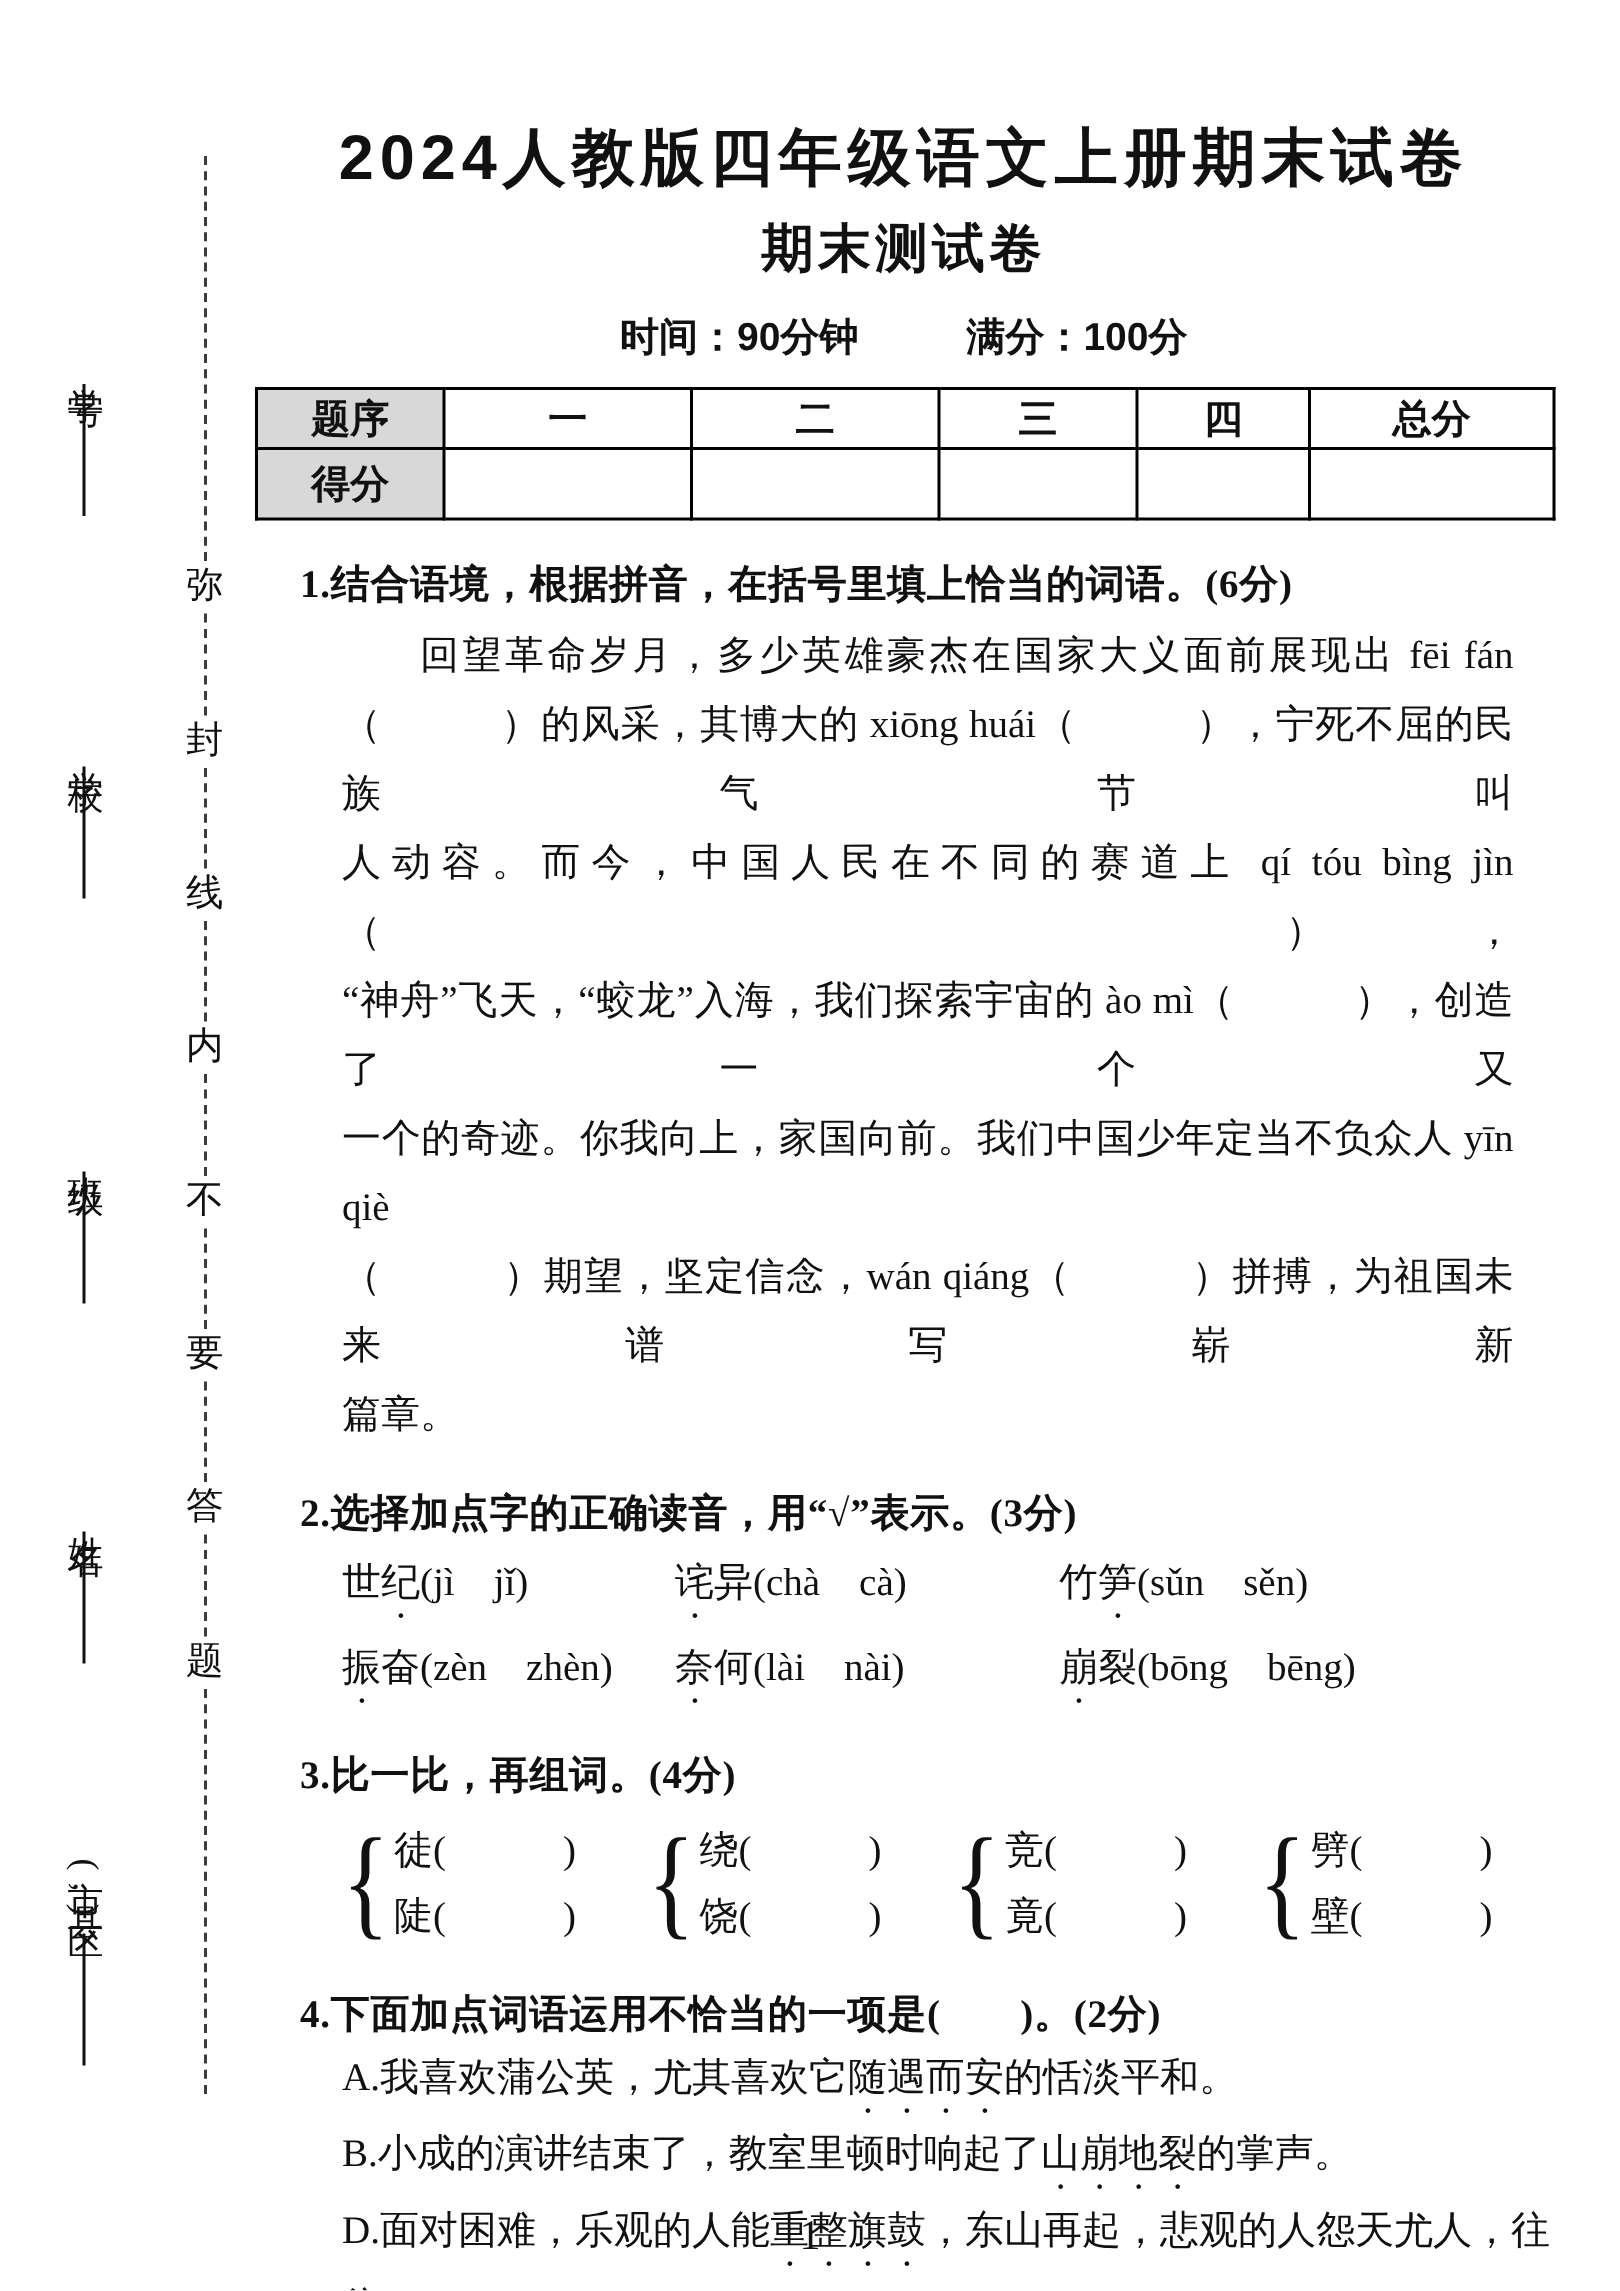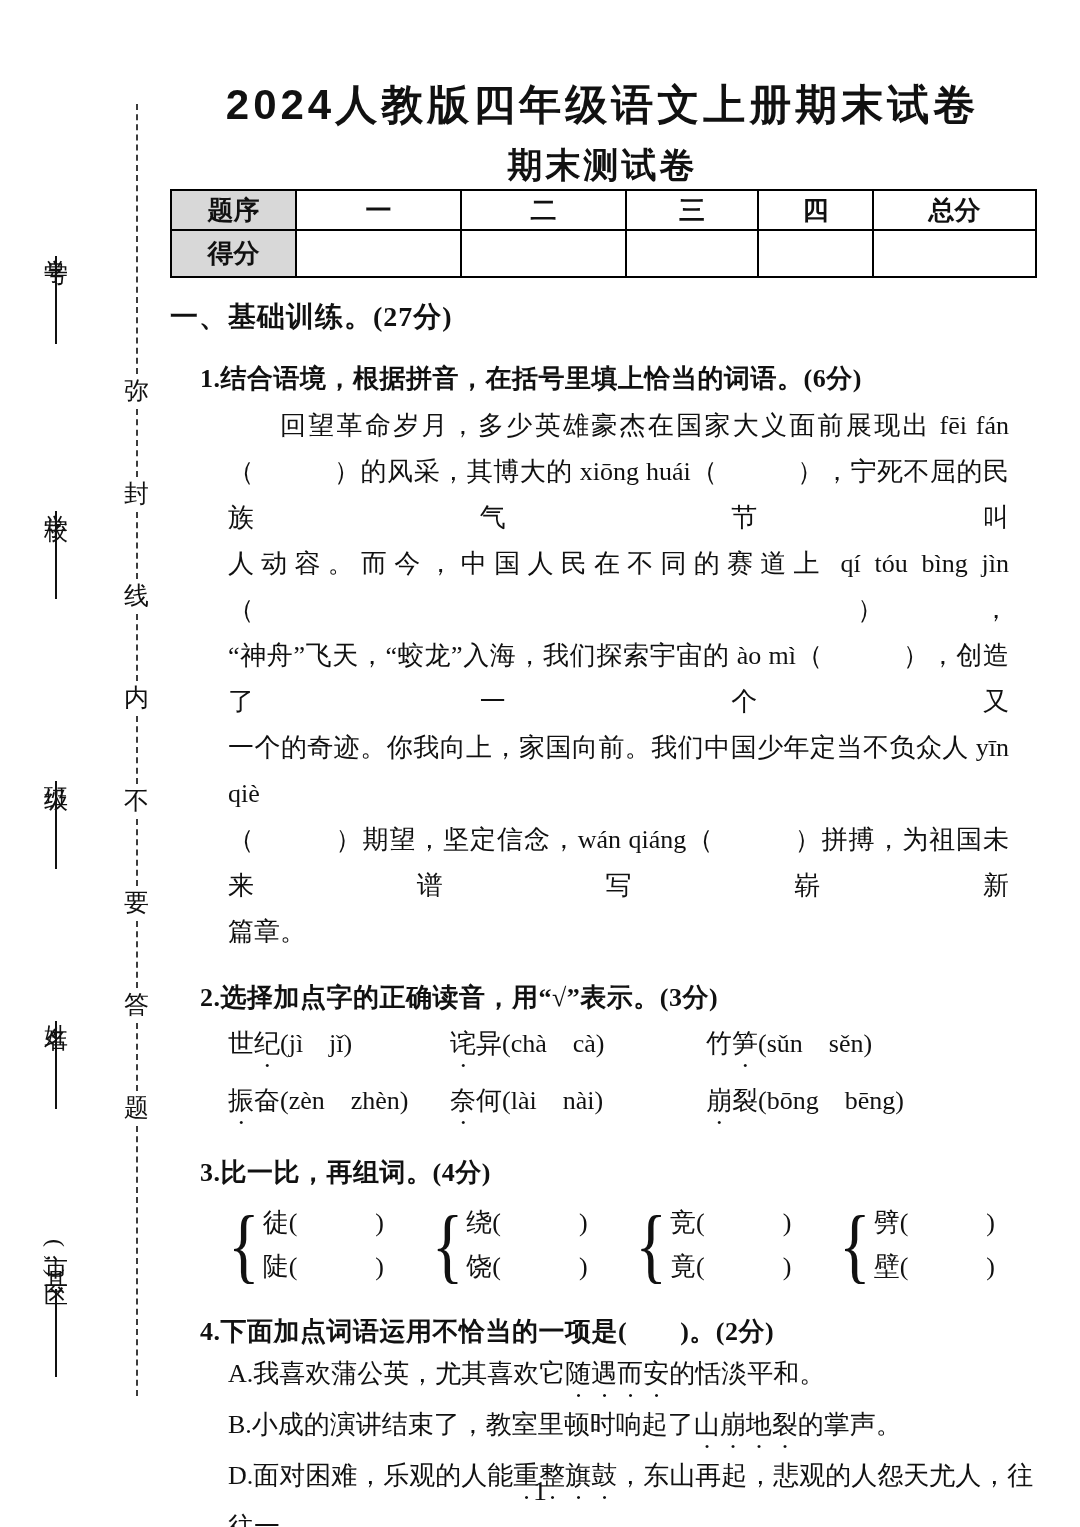--- a/index.html
+++ b/index.html
@@ -45,21 +45,21 @@
     font-family:"Liberation Sans", sans-serif;
     font-size:35px; font-weight:bold; letter-spacing:3px;
   }
   .meta {
     margin-top:18px; display:flex; justify-content:center; gap:72px;
     font-family:"Liberation Sans", sans-serif;
     font-size:26px; font-weight:bold;
   }
 
   table.score-table {
-    width:865px;
+    margin-top:16px; width:865px;
     border-collapse:collapse; table-layout:fixed;
   }
   .score-table td {
     border:2px solid #000; text-align:center;
     font-size:26px; font-weight:bold; font-family:"Liberation Serif", serif;
   }
   .score-table tr:nth-child(1) td { height:40px; }
   .score-table tr:nth-child(2) td { height:47px; }
   .score-table td.shaded { background:#d8d8d8; }
 
@@ -154,20 +154,24 @@
     <span class="seg"></span>
     <span class="seal-char">题</span>
     <span class="seg long"></span>
   </div>
 
   <div class="main">
 
     <h1 class="title">2024人教版四年级语文上册期末试卷</h1>
     <h2 class="subtitle">期末测试卷</h2>
 
+    <div class="meta">
+      <span>时间：90分钟</span>
+      <span>满分：100分</span>
+    </div>
 
     <table class="score-table">
       <colgroup>
         <col style="width:125px">
           <col style="width:165px">
           <col style="width:165px">
         <col style="width:132px">
           <col style="width:115px">
           <col style="width:163px">
       </colgroup>
@@ -184,21 +188,20 @@
         <td class="shaded">得分</td>
         <td></td>
         <td></td>
         <td></td>
         <td></td>
         <td></td>
       </tr>
     </tbody>
       </table>
 
-    <div class="section-heading">一、基础训练。(27分)</div>
 
     <div class="stem">1.结合语境，根据拼音，在括号里填上恰当的词语。(6分)</div>
     <div class="para">
       <div class="pline">回望革命岁月，多少英雄豪杰在国家大义面前展现出 fēi fán</div>
       <div class="pline">（　　　）的风采，其博大的 xiōng huái（　　　），宁死不屈的民族气节叫</div>
       <div class="pline">人动容。而今，中国人民在不同的赛道上 qí tóu bìng jìn（　　　　），</div>
       <div class="pline">“神舟”飞天，“蛟龙”入海，我们探索宇宙的 ào mì（　　　），创造了一个又</div>
       <div class="pline">一个的奇迹。你我向上，家国向前。我们中国少年定当不负众人 yīn qiè</div>
       <div class="pline">（　　　）期望，坚定信念，wán qiáng（　　　）拼搏，为祖国未来谱写崭新</div>
       <div class="pline">篇章。</div>

